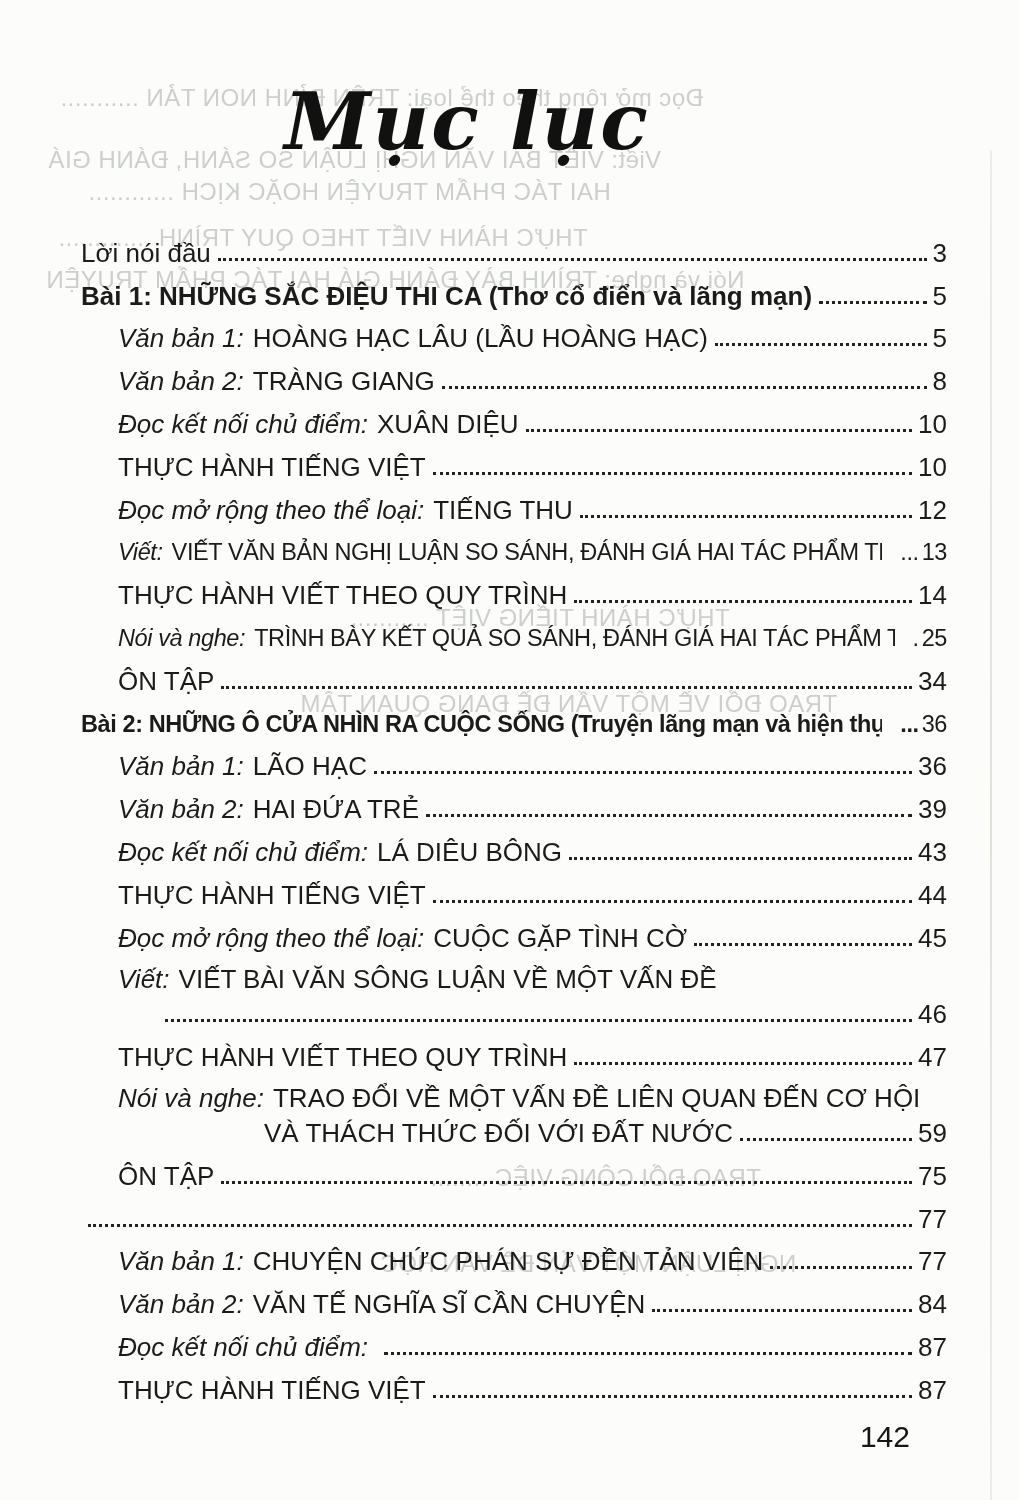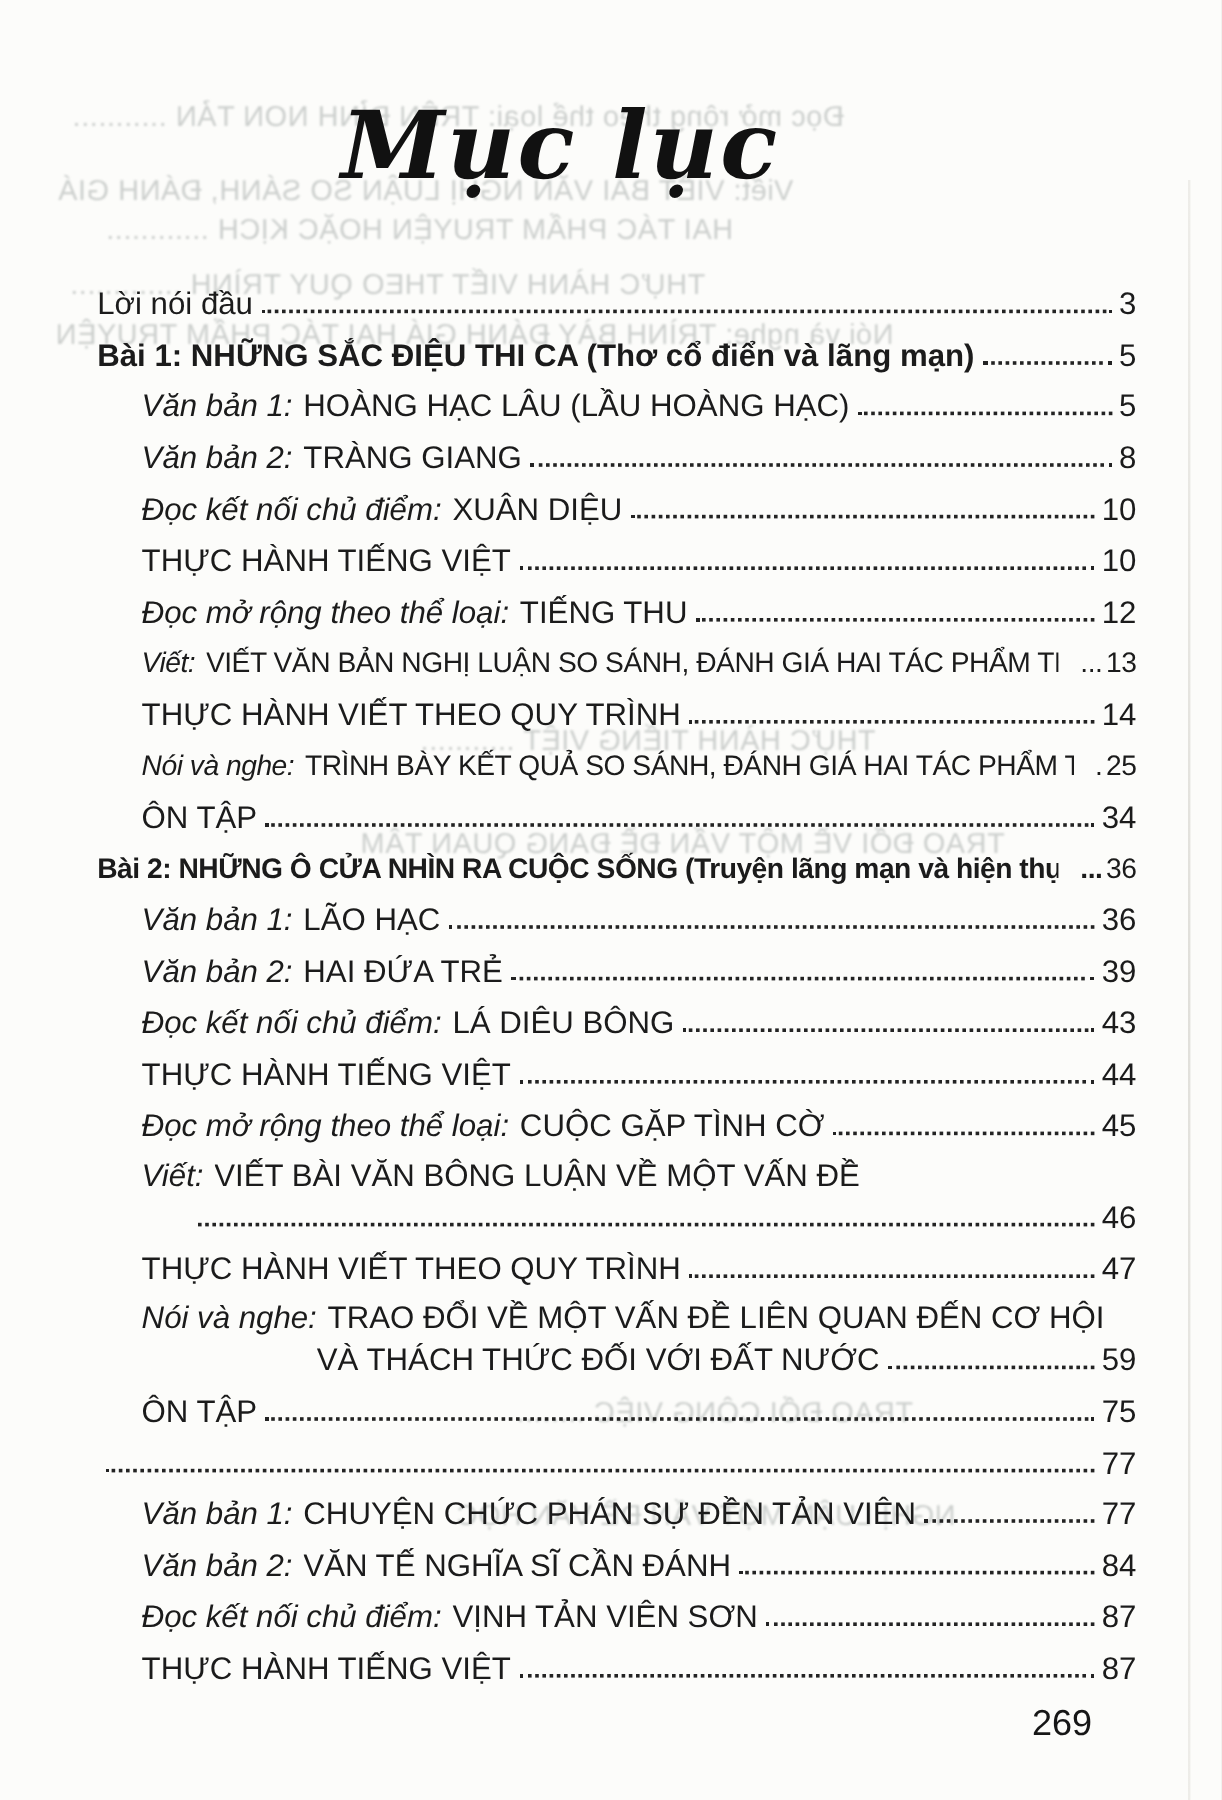--- a/index.html
+++ b/index.html
@@ -191,21 +191,21 @@
         <span class="pg">44</span>
       </div>
       <div class="row indent-1">
         <span class="prefix">Đọc mở rộng theo thể loại:</span>
         <span class="lbl">CUỘC GẶP TÌNH CỜ</span>
         <span class="leader dotted"></span>
         <span class="pg">45</span>
       </div>
       <div class="row indent-1 firstline">
         <span class="prefix">Viết:</span>
-        <span class="lbl">VIẾT BÀI VĂN BÔNG LUẬN VỀ MỘT VẤN ĐỀ</span>
+        <span class="lbl">VIẾT BÀI VĂN SÔNG LUẬN VỀ MỘT VẤN ĐỀ</span>
       </div>
       <div class="row indent-2">
         <span class="leader dotted"></span>
         <span class="pg">46</span>
       </div>
       <div class="row indent-1">
         <span class="lbl">THỰC HÀNH VIẾT THEO QUY TRÌNH</span>
         <span class="leader dotted"></span>
         <span class="pg">47</span>
       </div>
@@ -228,31 +228,30 @@
         <span class="pg">77</span>
       </div>
       <div class="row indent-1">
         <span class="prefix">Văn bản 1:</span>
         <span class="lbl">CHUYỆN CHỨC PHÁN SỰ ĐỀN TẢN VIÊN</span>
         <span class="leader dotted"></span>
         <span class="pg">77</span>
       </div>
       <div class="row indent-1">
         <span class="prefix">Văn bản 2:</span>
-        <span class="lbl">VĂN TẾ NGHĨA SĨ CẦN ĐÁNH</span>
+        <span class="lbl">VĂN TẾ NGHĨA SĨ CẦN CHUYỆN</span>
         <span class="leader dotted"></span>
         <span class="pg">84</span>
       </div>
       <div class="row indent-1">
         <span class="prefix">Đọc kết nối chủ điểm:</span>
-        <span class="lbl">VỊNH TẢN VIÊN SƠN</span>
         <span class="leader dotted"></span>
         <span class="pg">87</span>
       </div>
       <div class="row indent-1">
         <span class="lbl">THỰC HÀNH TIẾNG VIỆT</span>
         <span class="leader dotted"></span>
         <span class="pg">87</span>
       </div>
     </div>
-  <div class="pagenum">269</div>
+  <div class="pagenum">142</div>
   <div class="edge-line"></div>
 </div>
 
 </body></html>

